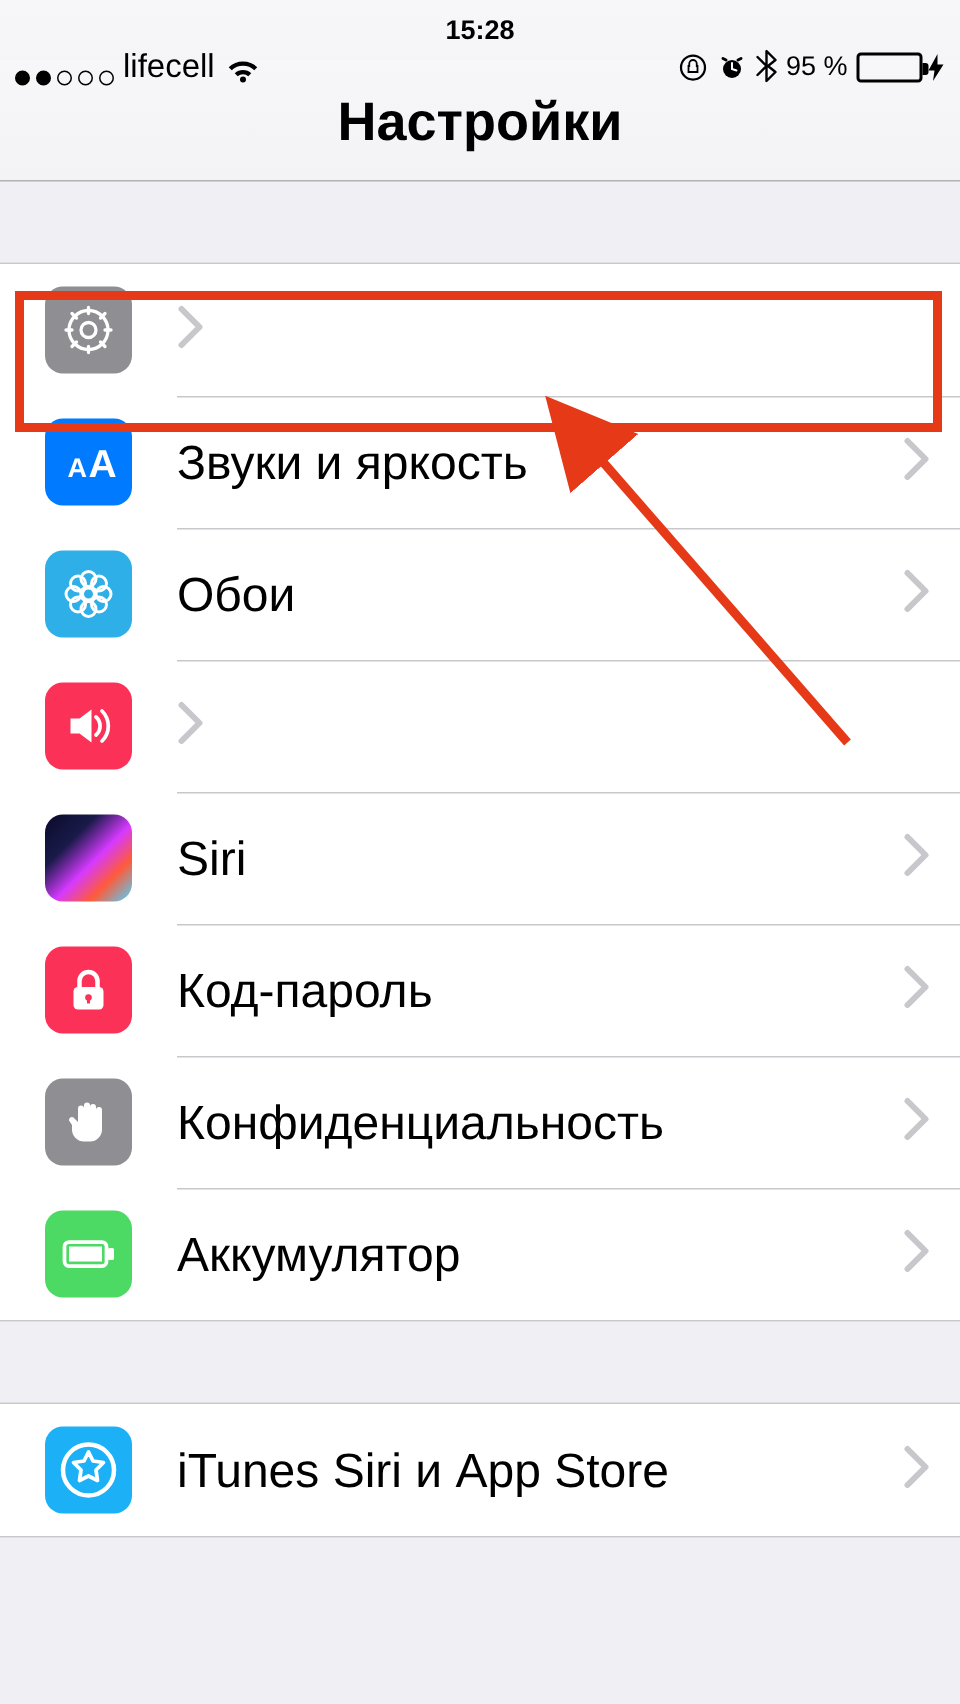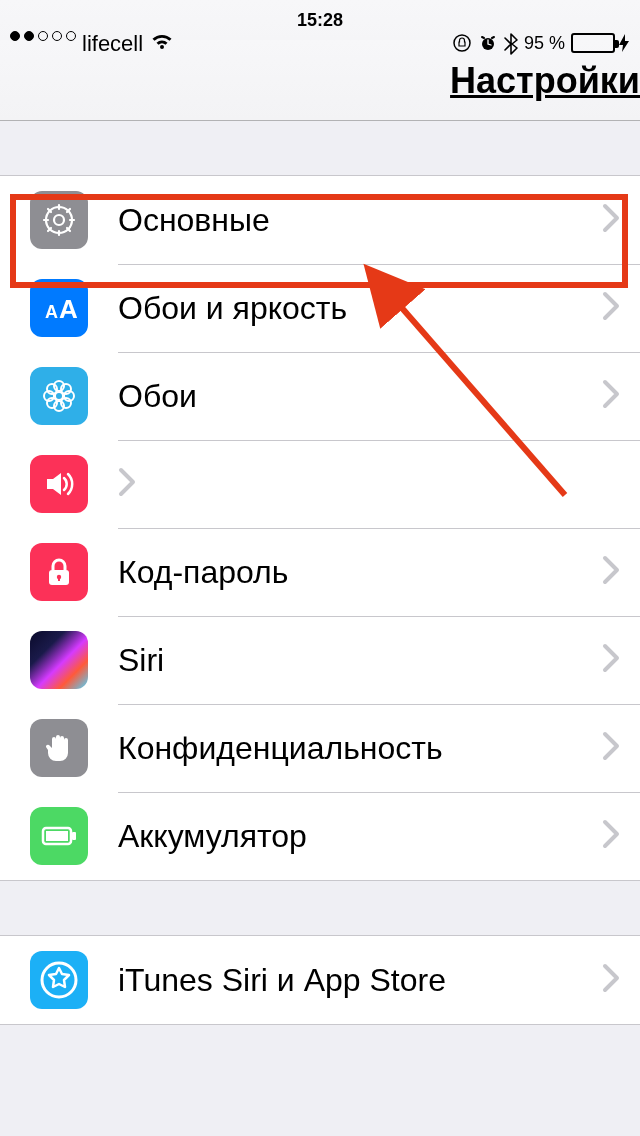--- a/index.html
+++ b/index.html
@@ -1,33 +1,33 @@
 <!DOCTYPE html>
 <html><head>
 <meta charset="utf-8">
 <style>
   * { box-sizing: border-box; margin: 0; padding: 0; }
   html, body { width: 640px; height: 1136px; font-family: -apple-system, "Helvetica Neue", Arial, sans-serif; background: #efeff4; color: #000; }
   
   .statusbar { height: 40px; display: flex; align-items: center; justify-content: space-between; padding: 0 10px; font-size: 22px; background: linear-gradient(#f7f7f9,#f5f5f7); }
-  .sb-left, .sb-right { display: flex; align-items: flex-start; gap: 6px; margin-top: 48px; }
+  .sb-left, .sb-right { display: flex; align-items: flex-end; gap: 6px; margin-top: 48px; }
   .sb-dots { display: flex; gap: 4px; }
   .sb-dot { width: 10px; height: 10px; border-radius: 50%; border: 1.5px solid #000; }
   .sb-dot.filled { background: #000; border-color:#000;}
   .sb-carrier { font-size: 22px; }
   .sb-wifi svg { display:block; }
   .sb-time { font-size: 18px; font-weight: 600; position:absolute; left:50%; transform:translateX(-50%);}
   .sb-battery-wrap { display:flex; align-items:center; gap:3px;}
   .sb-battery { width: 44px; height: 20px; border: 2px solid #000; border-radius: 3px; position: relative; }
   .sb-battery::after { content:""; position:absolute; right:-6px; top:5px; width:4px; height:8px; background:#000; border-radius:0 2px 2px 0;}
   .sb-battery-fill { height:100%; background:#3fcf2f; border-radius:1px; }
   .sb-pct { font-size:18px; }
   .sb-icon { display:inline-flex; }
   
-  .navbar { background: linear-gradient(#f7f7f9,#f3f3f5); border-bottom: 1px solid #b2b2b4; text-align:right; padding: 20px 0 18px; text-decoration: underline; }
+  .navbar { background: linear-gradient(#f7f7f9,#f3f3f5); border-bottom: 1px solid #b2b2b4; text-align:center; padding: 20px 0 18px; }
   .navbar-title { font-size: 36px; font-weight: 600; }
   
   .spacer { height: 54px; }
   .group { background:#fff; border-top:1px solid #c8c7cc; border-bottom:1px solid #c8c7cc; }
   .row { display:flex; align-items:center; min-height:88px; padding: 0 20px 0 30px; position:relative; }
   .row + .row::before { content:""; position:absolute; left:118px; right:0; top:0; height:1px; background:#c8c7cc; }
   .row .label { font-size: 32px; flex:1; }
   .row .chev { color:#c7c7cc; }
   .icon-box { width:58px; height:58px; border-radius:12px; margin-right:30px; display:flex; align-items:center; justify-content:center; flex-shrink:0; }
   .icon-box svg { display:block; }
@@ -104,33 +104,32 @@
       <svg width="40" height="40" viewBox="0 0 40 40">
           <g fill="none" stroke="#fff" stroke-width="2.2">
             <circle cx="20" cy="20" r="13"></circle>
             <circle cx="20" cy="20" r="5"></circle>
             <g stroke-linecap="round">
               <path d="M20 5v4M20 31v4M5 20h4M31 20h4M9 9l3 3M28 28l3 3M31 9l-3 3M12 28l-3 3"></path>
             </g>
           </g>
         </svg>
     </span>
-    <span class="label">Основные</span>
     <span class="chev"><svg width="18" height="30" viewBox="0 0 18 30">
           <path d="M3 3l12 12L3 27" fill="none" stroke="#c7c7cc" stroke-width="4" stroke-linecap="round" stroke-linejoin="round"></path>
         </svg></span>
   </div>
   <div class="row">
     <span class="icon-box bg-blue">
       <svg width="40" height="40" viewBox="0 0 40 40">
           <text x="6" y="30" font-size="18" font-weight="700" fill="#fff" font-family="Arial">A</text>
           <text x="20" y="30" font-size="26" font-weight="700" fill="#fff" font-family="Arial">A</text>
         </svg>
     </span>
-    <span class="label">Обои и яркость</span>
+    <span class="label">Звуки и яркость</span>
     <span class="chev"><svg width="18" height="30" viewBox="0 0 18 30">
           <path d="M3 3l12 12L3 27" fill="none" stroke="#c7c7cc" stroke-width="4" stroke-linecap="round" stroke-linejoin="round"></path>
         </svg></span>
   </div>
   <div class="row">
     <span class="icon-box bg-cyan">
       <svg width="40" height="40" viewBox="0 0 40 40">
           <g fill="none" stroke="#fff" stroke-width="2">
             <circle cx="20" cy="20" r="4"></circle>
             <circle cx="20" cy="10" r="5"></circle>
@@ -154,36 +153,36 @@
       <svg width="40" height="40" viewBox="0 0 40 40">
           <path d="M8 15v10h6l8 6V9l-8 6z" fill="#fff"></path>
           <path d="M25 14a8 8 0 010 12M29 10a14 14 0 010 20" fill="none" stroke="#fff" stroke-width="2.5" stroke-linecap="round"></path>
         </svg>
     </span>
     <span class="chev"><svg width="18" height="30" viewBox="0 0 18 30">
           <path d="M3 3l12 12L3 27" fill="none" stroke="#c7c7cc" stroke-width="4" stroke-linecap="round" stroke-linejoin="round"></path>
         </svg></span>
   </div>
   <div class="row">
+    <span class="icon-box bg-siri"></span>
+    <span class="label">Siri</span>
+    <span class="chev"><svg width="18" height="30" viewBox="0 0 18 30">
+          <path d="M3 3l12 12L3 27" fill="none" stroke="#c7c7cc" stroke-width="4" stroke-linecap="round" stroke-linejoin="round"></path>
+        </svg></span>
+  </div>
+  <div class="row">
     <span class="icon-box bg-red">
       <svg width="40" height="40" viewBox="0 0 40 40">
           <rect x="10" y="18" width="20" height="15" rx="3" fill="#fff"></rect>
           <path d="M14 18v-4a6 6 0 0112 0v4" fill="none" stroke="#fff" stroke-width="3"></path>
           <circle cx="20" cy="25" r="2.2" fill="#fc3158"></circle>
           <rect x="19" y="25" width="2" height="4" fill="#fc3158"></rect>
         </svg>
     </span>
     <span class="label">Код-пароль</span>
-    <span class="chev"><svg width="18" height="30" viewBox="0 0 18 30">
-          <path d="M3 3l12 12L3 27" fill="none" stroke="#c7c7cc" stroke-width="4" stroke-linecap="round" stroke-linejoin="round"></path>
-        </svg></span>
-  </div>
-  <div class="row">
-    <span class="icon-box bg-siri"></span>
-    <span class="label">Siri</span>
     <span class="chev"><svg width="18" height="30" viewBox="0 0 18 30">
           <path d="M3 3l12 12L3 27" fill="none" stroke="#c7c7cc" stroke-width="4" stroke-linecap="round" stroke-linejoin="round"></path>
         </svg></span>
   </div>
   <div class="row">
     <span class="icon-box bg-gray">
       <svg width="40" height="40" viewBox="0 0 40 40">
           <path d="M13 20V11a2 2 0 014 0v7-9a2 2 0 014 0v9-8a2 2 0 014 0v8-6a2 2 0 014 0v13a8 8 0 01-8 8h-4a8 8 0 01-8-8v-3l-2-3a2 2 0 013-2z" fill="#fff"></path>
         </svg>
     </span>

